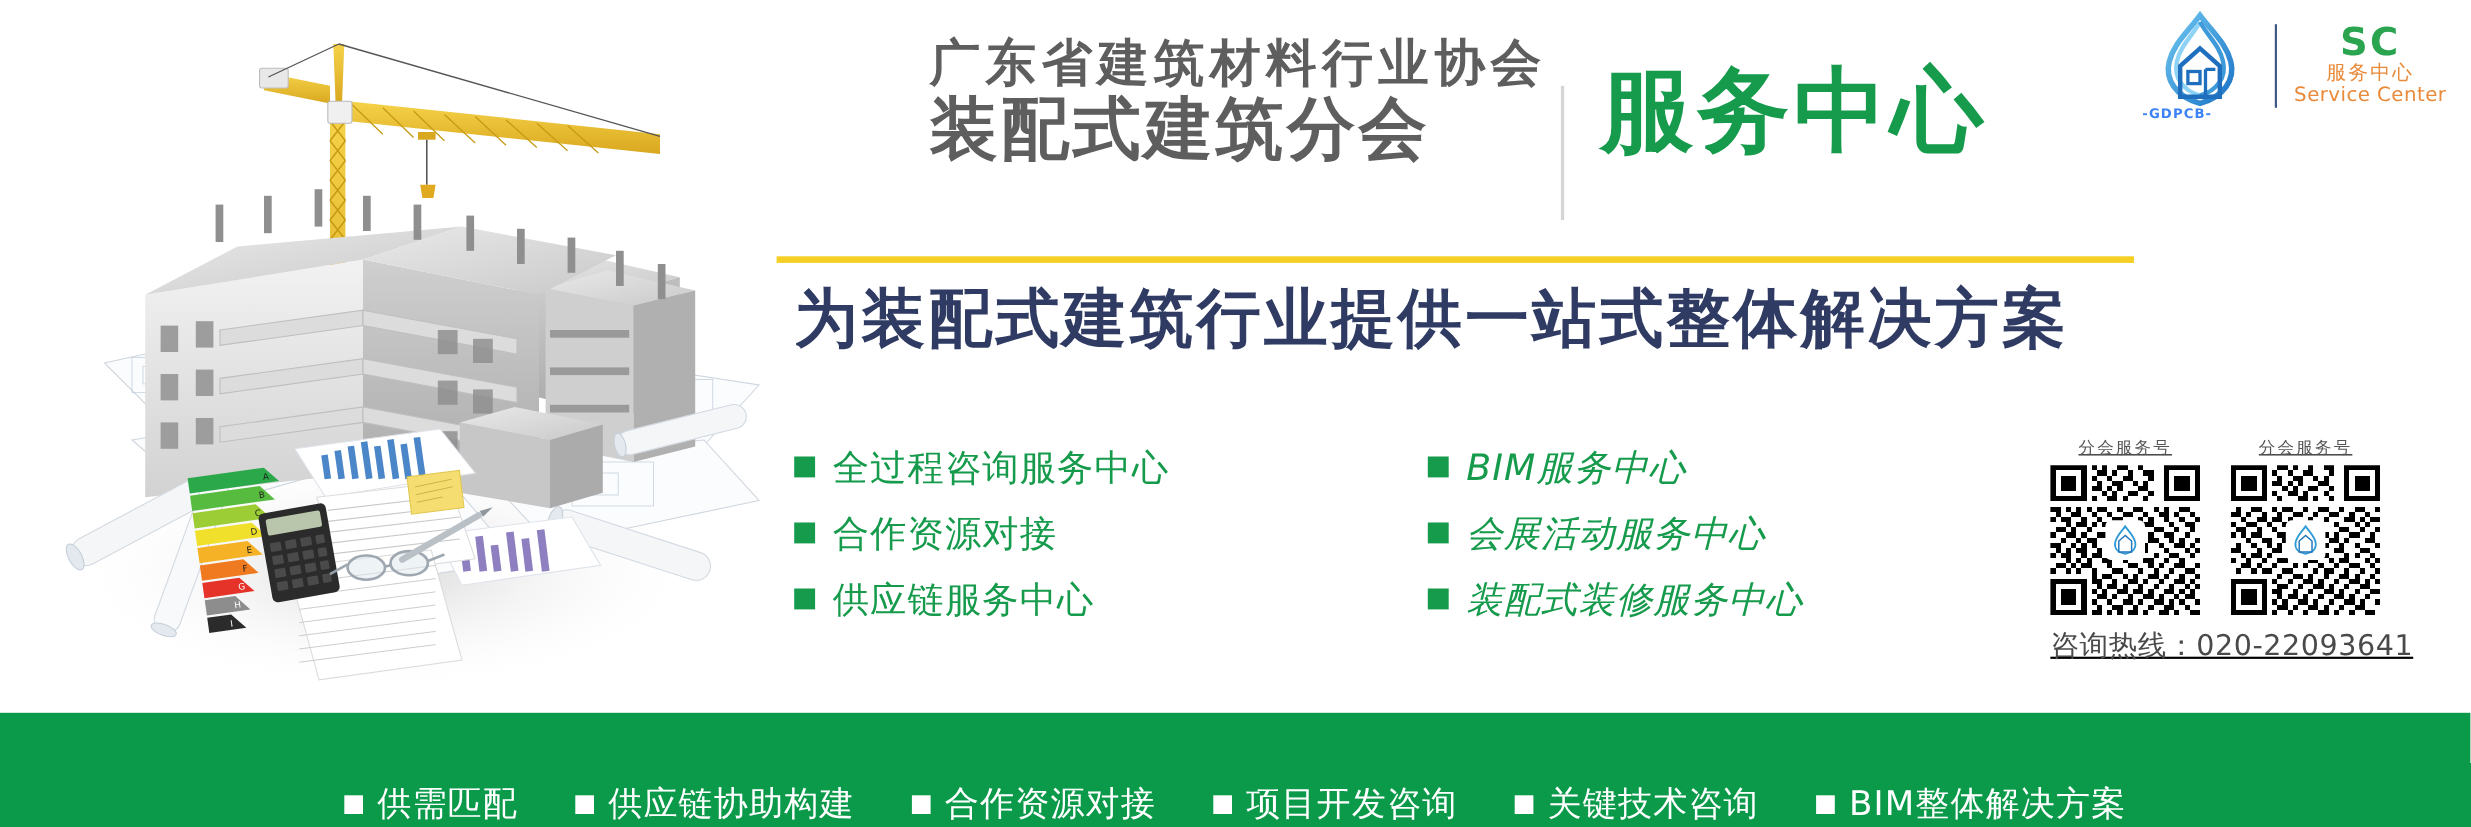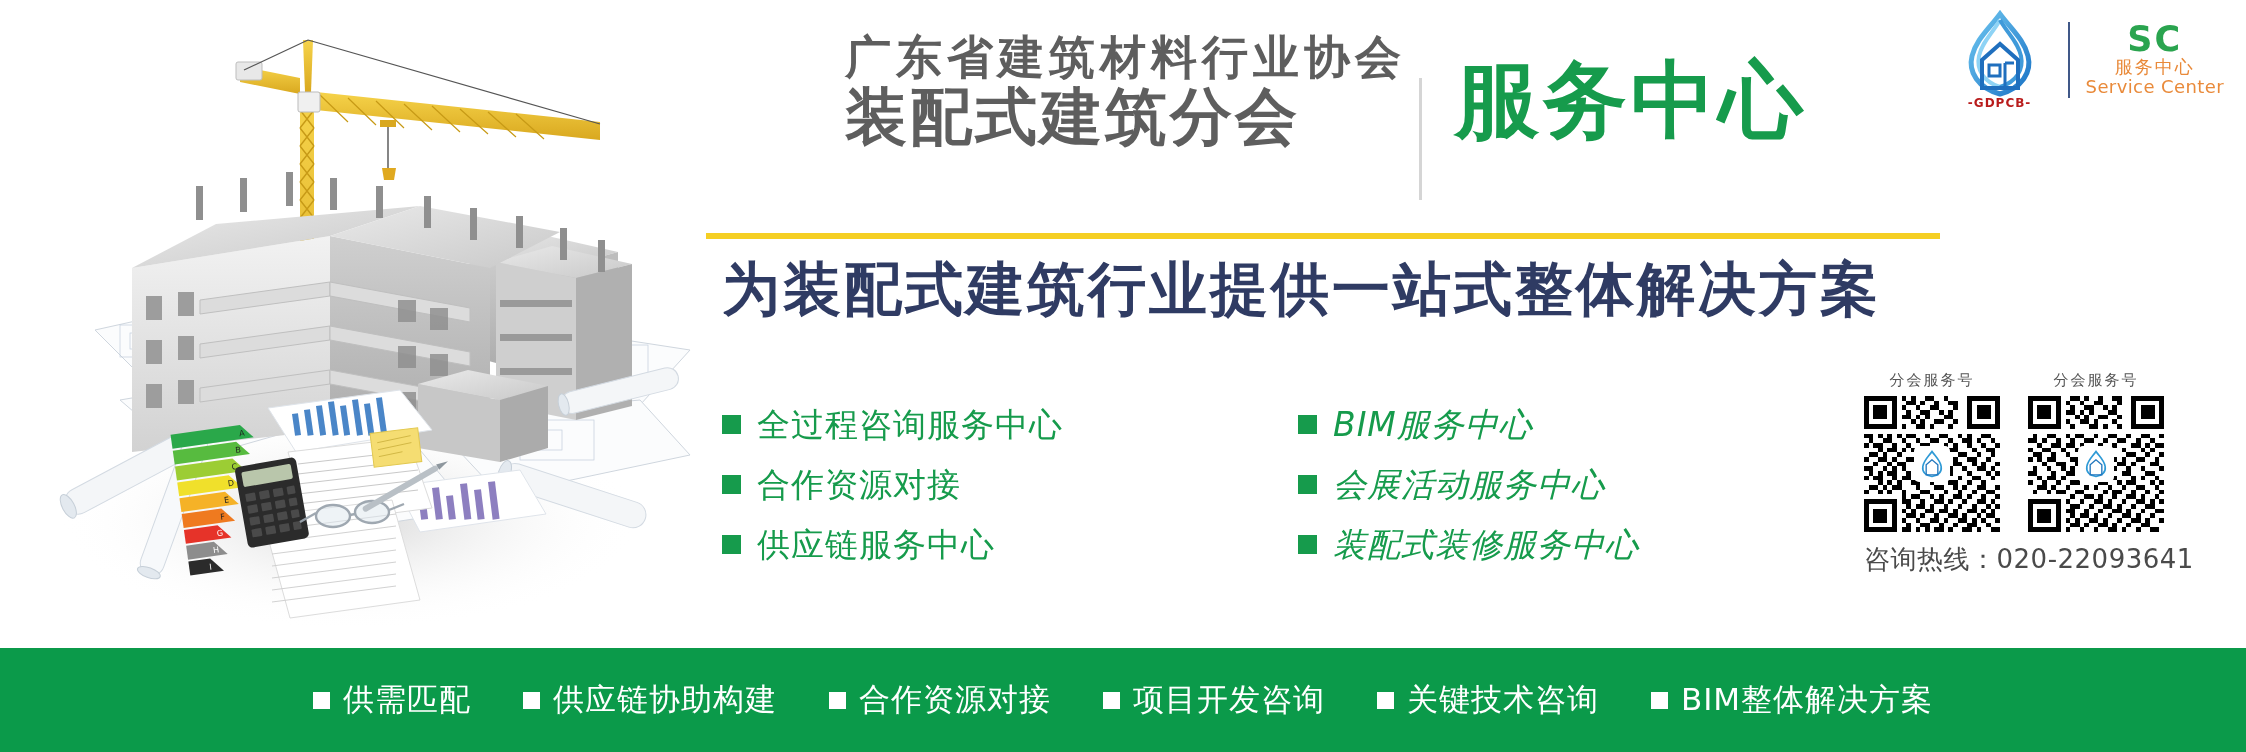--- a/index.html
+++ b/index.html
@@ -12,22 +12,22 @@
 
   #banner { position:absolute; inset:0; background:#ffffff; }
 
   
   .hero { position:absolute; left:0; top:0; width:700px; height:648px; overflow:hidden; }
   .hero-canvas { position:absolute; inset:0; }
 
   
   .logo-block { position:absolute; right:22px; top:8px; height:104px; display:flex; align-items:center; gap:0px; }
   .logo-mark { width:104px; height:104px; position:relative; }
-  .logo-gdpcb { position:absolute; bottom:2px; left:0; width:104px; text-align:center;
-                font-size:12px; letter-spacing:1px; color:#b91c1c; font-weight:bold; }
+  .logo-gdpcb { position:absolute; bottom:2px; left:0; width:104px; text-align:left;
+                font-size:12px; letter-spacing:1px; color:#3b82f6; font-weight:bold; }
   .logo-sep { width:2px; height:76px; background:#1f3b73; margin:0 16px; opacity:.85; }
   .logo-sc { display:flex; flex-direction:column; align-items:center; justify-content:center; }
   .sc-big { font-size:35px; line-height:.95; font-weight:bold; color:#27a martinez; }
   .sc-big { color:#2aa44f; letter-spacing:2px; font-family:"DejaVu Sans",sans-serif; }
   .sc-cn { font-size:18px; color:#e98a3a; letter-spacing:2px; margin-top:2px; line-height:1; }
   .sc-en { font-size:18px; color:#e98a3a; letter-spacing:.4px; line-height:1.2; }
 
   
   .headline { position:absolute; left:845px; top:34px; width:1100px; }
   .assoc { color:#5e5e5e; font-weight:bold; line-height:1.0; }
@@ -44,33 +44,33 @@
 
   
   .svc { position:absolute; display:flex; flex-direction:column; gap:27px; }
   .svc-left  { left:722px; top:408px; }
   .svc-right { left:1298px; top:408px;font-style:italic; }
   .svc-item { display:flex; align-items:center; gap:16px; }
   .bullet { width:19px; height:19px; background:#169b4c; flex:0 0 auto; }
   .svc-label { font-size:33px; color:#169b4c; letter-spacing:1px; line-height:1; white-space:nowrap; }
 
   
-  .qr-block { position:absolute; left:1864px; top:371px; width:352px; }
+  .qr-block { position:absolute; left:1864px; top:398px; width:352px;text-decoration:underline; }
   .qr-row { display:flex; gap:28px; }
   .qr-cell { display:flex; flex-direction:column; align-items:center; }
   .qr-cap { font-size:15px; color:#555; letter-spacing:2px; margin-bottom:6px; }
   .qr-img { width:136px; height:136px; position:relative; background:#fff; }
   .qr-logo { position:absolute; left:50%; top:50%; transform:translate(-50%,-50%);
              width:36px; height:36px; background:#fff; border-radius:5px;
              display:flex; align-items:center; justify-content:center; }
   .hotline { margin-top:10px; font-size:26px; color:#4a4a4a; letter-spacing:.5px; white-space:nowrap; }
 
   
   .greenbar { position:absolute; left:0; bottom:0; width:2246px; height:104px;
-              background:#0b9a4a; display:flex; align-items:center; justify-content:center; gap:52px; }
+              background:#0b9a4a; display:flex; align-items:flex-end; justify-content:center; gap:52px; }
   .gb-item { display:flex; align-items:center; gap:13px; }
   .gb-bullet { width:17px; height:17px; background:#ffffff; flex:0 0 auto; }
   .gb-label { font-size:31px; color:#ffffff; letter-spacing:1px; white-space:nowrap; }
 </style>
 </head>
 <body>
 
 <div id="banner">
 
   <div class="hero">

